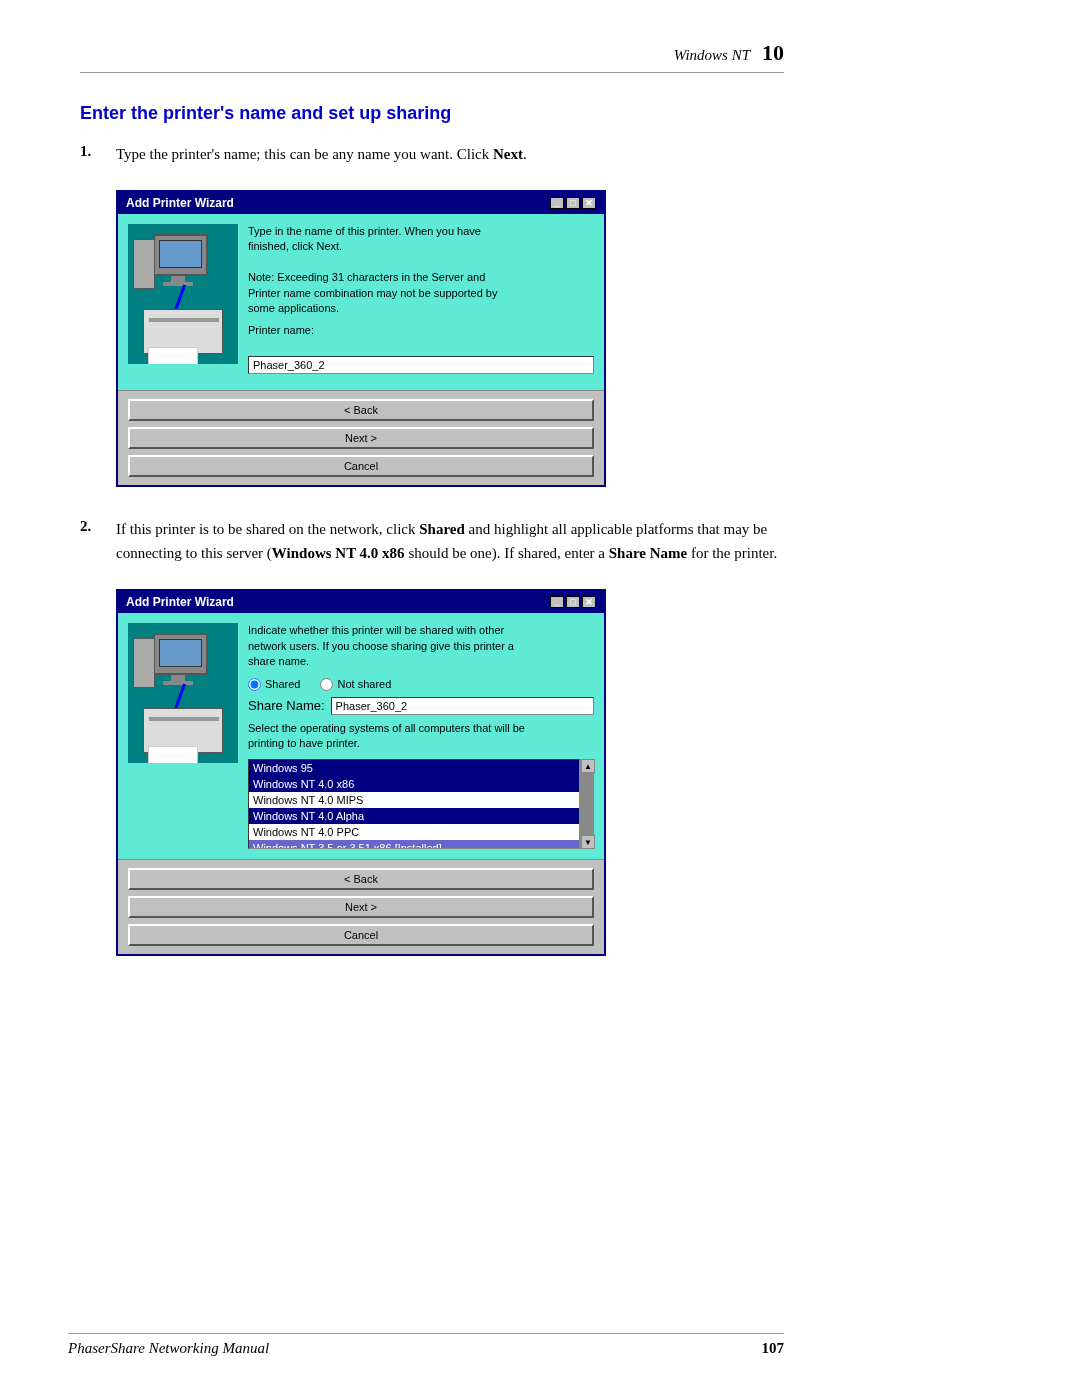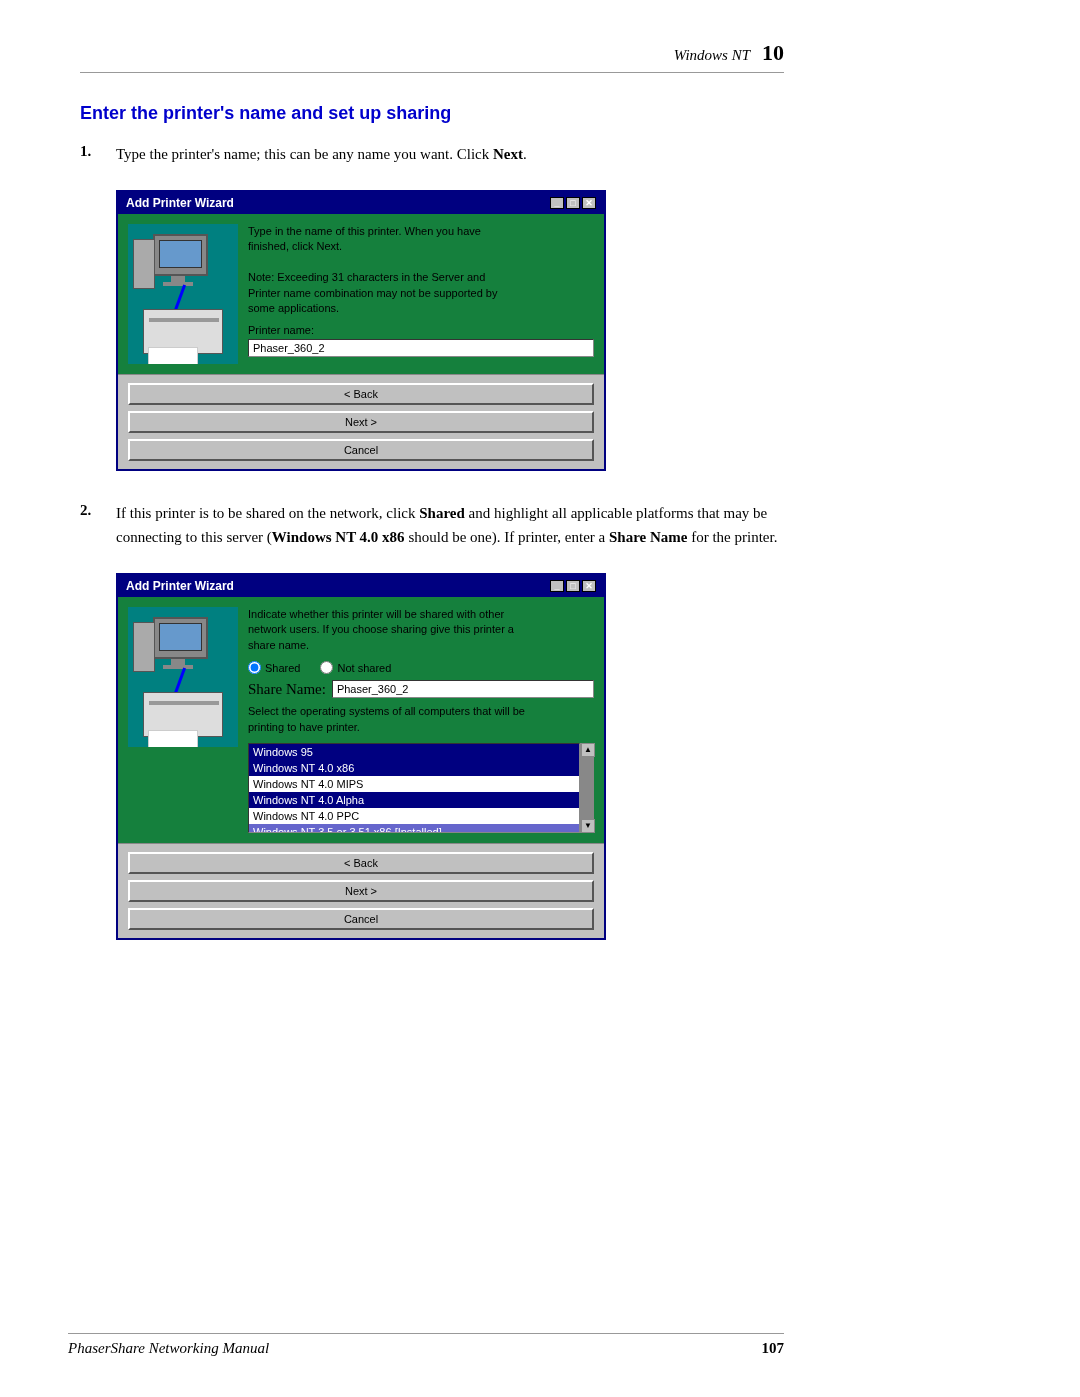--- a/index.html
+++ b/index.html
@@ -67,21 +67,21 @@
     .step-text b {
       font-weight: bold;
     }
 
     
     .dialog-wrapper {
       margin: 18px 0 18px 36px;
     }
     .dialog {
       border: 2px solid #000080;
-      background: #15803d;
+      background: #5eead4;
       width: 490px;
       font-family: Arial, sans-serif;
       font-size: 12px;
     }
     .dialog-titlebar {
       background: #000080;
       color: #ffffff;
       font-size: 12px;
       font-weight: bold;
       padding: 4px 8px;
@@ -218,21 +218,21 @@
       flex: 1;
     }
     .dialog-info-text {
       font-size: 11px;
       line-height: 1.4;
       margin-bottom: 8px;
       color: #000;
     }
     .dialog-label {
       font-size: 11px;
-      margin-bottom: 3px;
+      margin-bottom: 20px;
     }
     .dialog-input {
       width: 100%;
       background: #fff;
       border: 1px inset #888;
       padding: 2px 4px;
       font-size: 11px;
       font-family: Arial, sans-serif;
       margin-bottom: 6px;
     }
@@ -272,23 +272,22 @@
       gap: 4px;
       font-size: 11px;
     }
     .share-name-row {
       display: flex;
       align-items: center;
       gap: 6px;
       margin-bottom: 6px;
     }
     .share-name-label {
-      font-size: 15px;
+      font-size: 13px;
       white-space: nowrap;
-      font-family: Liberation Serif, serif;
     }
     .share-name-input {
       flex: 1;
       background: #fff;
       border: 1px inset #888;
       padding: 2px 4px;
       font-size: 11px;
       font-family: Arial, sans-serif;
     }
     .os-list {
@@ -446,21 +445,21 @@
           <button class="win-button">Cancel</button>
         </div>
       </div>
     </div>
   </div>
 
   <div class="step-block">
     <div class="step">
       <span class="step-number">2.</span>
       <span class="step-text body-text">
-        <span>If this printer is to be shared on the network, click </span><b>Shared</b><span> and highlight all applicable platforms that may be connecting to this server (</span><b>Windows NT 4.0 x86</b><span> should be one).  If printer, enter a </span><b>Share Name</b><span> for the printer.</span>
+        <span>If this printer is to be shared on the network, click </span><b>Shared</b><span> and highlight all applicable platforms that may be connecting to this server (</span><b>Windows NT 4.0 x86</b><span> should be one).  If shared, enter a </span><b>Share Name</b><span> for the printer.</span>
       </span>
     </div>
 
     <div class="dialog-wrapper">
       <div class="dialog">
 
         <div class="dialog-titlebar">
           <span>Add Printer Wizard</span>
           <div class="dialog-titlebar-buttons">
             <div class="titlebar-btn">_</div>

